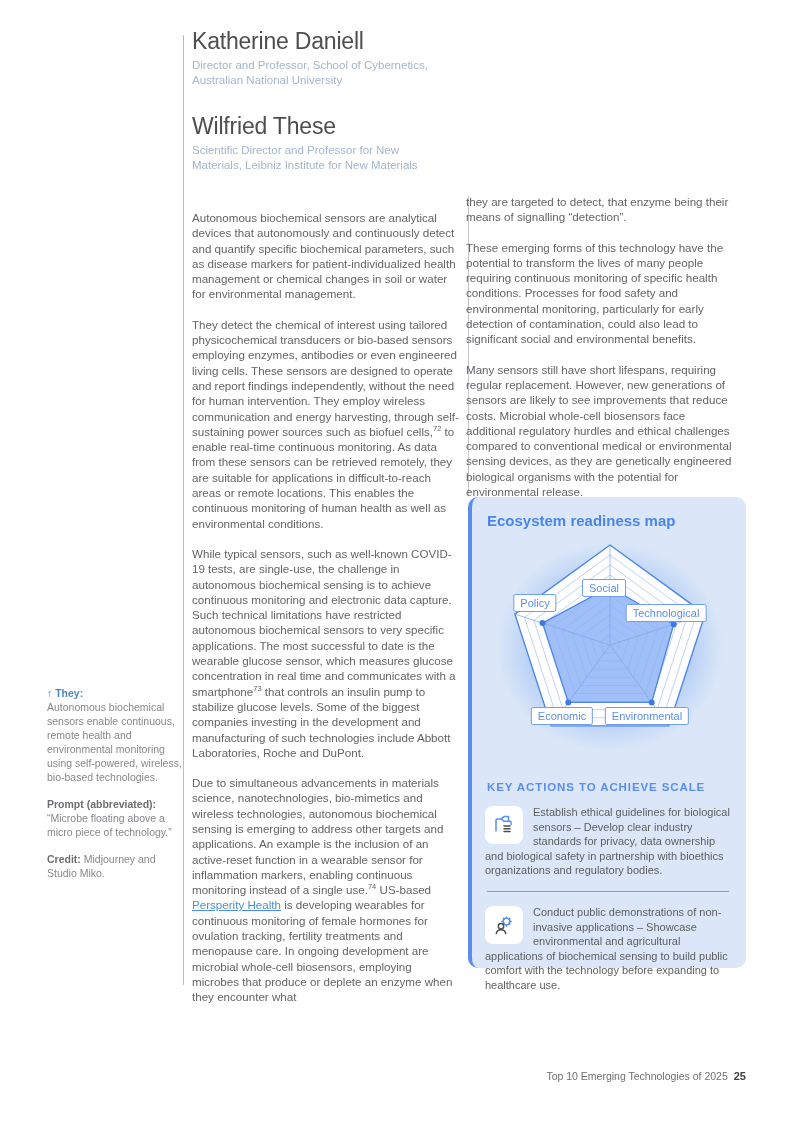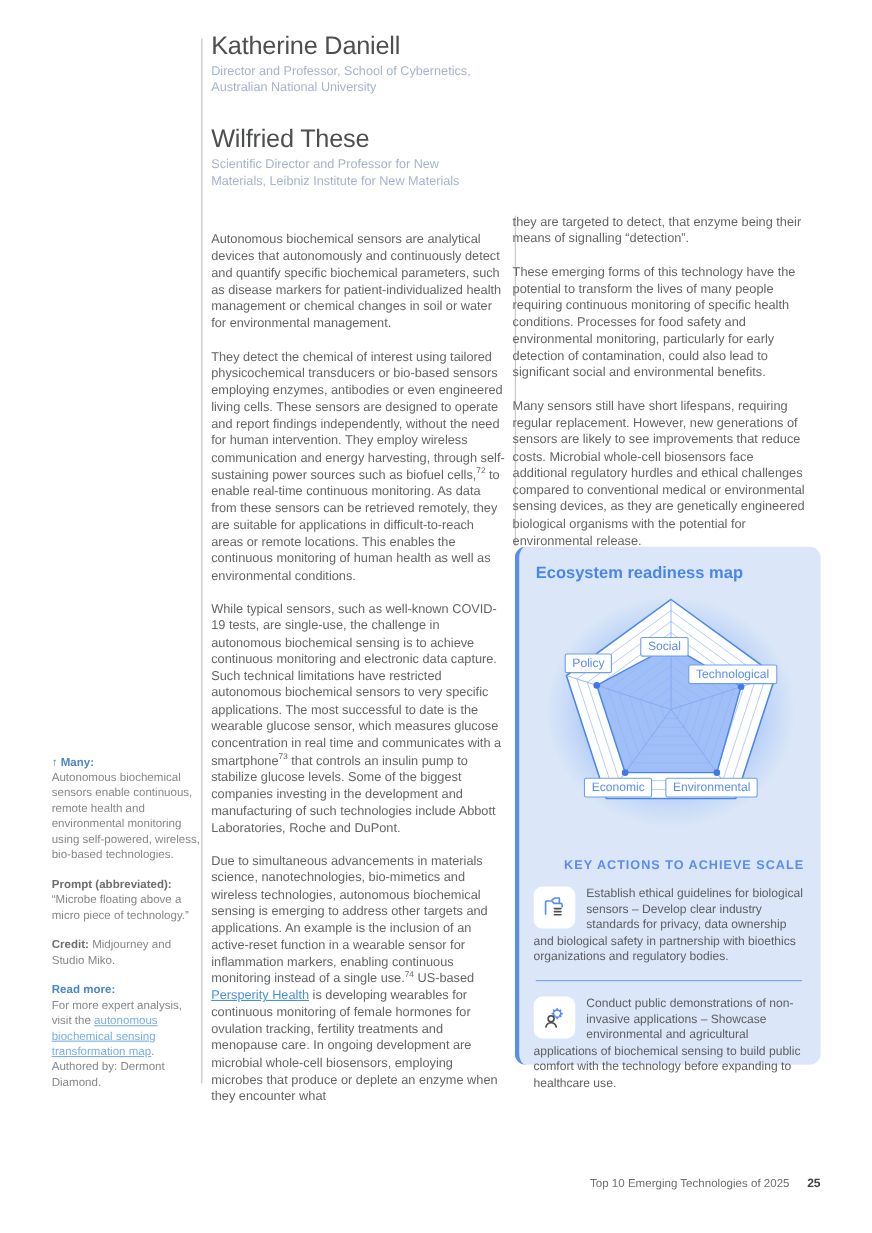--- a/index.html
+++ b/index.html
@@ -34,29 +34,29 @@
   .panel{position:absolute;left:468px;top:497px;width:278px;height:471px;box-sizing:border-box;
          background:#dbe7f8;border-radius:10px;border-left:4px solid #5b8def;padding:13px 15px 0 13px;}
   .panel-title{font-size:15px;font-weight:bold;color:#4a86e8;margin:2px 0 4px 2px;}
 
   .radar-wrap{position:relative;width:250px;height:238px;margin:0 auto;
       background:radial-gradient(ellipse 132px 122px at 125px 114px,
         rgba(128,172,246,0.75) 46%, rgba(128,172,246,0.30) 66%, rgba(219,231,248,0) 86%);}
   .radar-label{position:absolute;transform:translate(-50%,-50%);background:#ffffff;
       border:1px solid #6f9ff0;color:#5b8def;font-size:11px;padding:2px 6px;border-radius:2px;white-space:nowrap;}
 
-  .key-heading{font-size:11.5px;font-weight:bold;color:#5b8def;letter-spacing:0.9px;margin:10px 0 12px 2px;text-align:right;}
+  .key-heading{font-size:11.5px;font-weight:bold;color:#5b8def;letter-spacing:0.9px;margin:10px 0 12px 2px;}
   .key-item{font-size:11px;line-height:14.6px;color:#5d5e60;overflow:hidden;}
   .key-item .txt{margin:0;}
   .icon-box{float:left;width:38px;height:38px;background:#ffffff;border-radius:8px;margin:1px 10px 4px 0;
             display:flex;align-items:center;justify-content:center;}
   .key-divider{border:none;border-top:1px solid #6f9ff0;margin:13px 2px 13px 2px;}
 
   
-  .footer{position:absolute;right:47px;top:1070px;display:flex;align-items:baseline;gap:16px;}
+  .footer{position:absolute;right:47px;top:1070px;display:flex;align-items:baseline;gap:6px;}
   .footer-text{font-size:10.5px;color:#6d6e71;}
   .footer-page{font-size:11px;color:#414042;font-weight:bold;}
 </style>
 </head>
 <body>
 
 <div class="page">
 
   <div class="left-rule"></div>
   <div class="col-rule"></div>
@@ -67,33 +67,29 @@
       <div class="author-title">Director and Professor, School of Cybernetics, Australian National University</div>
     </div>
     <div class="author">
       <div class="author-name">Wilfried These</div>
       <div class="author-title">Scientific Director and Professor for New Materials, Leibniz Institute for New Materials</div>
     </div>
   </div>
 
   <div class="sidebar">
     <p>
-      <span class="side-label-blue">↑ Many:</span><br>
+      <span class="side-label-blue">↑ They:</span><br>
       <span>Autonomous biochemical sensors enable continuous, remote health and environmental monitoring using self-powered, wireless, bio-based technologies.</span>
     </p>
     <p>
       <span class="side-label-dark">Prompt (abbreviated):</span><br>
       <span>“Microbe floating above a micro piece of technology.”</span>
     </p>
     <p>
       <span class="side-label-dark">Credit:</span><span> Midjourney and Studio Miko.</span>
-    </p>
-    <p>
-      <span class="side-label-blue">Read more:</span><br>
-      <span><span>For more expert analysis, visit the </span><a class="inline-link" href="#">autonomous biochemical sensing transformation map</a><span>. Authored by: Dermont Diamond.</span></span>
     </p>
   </div>
 
   <div class="col col1">
     <p><span>Autonomous biochemical sensors are analytical devices that autonomously and continuously detect and quantify specific biochemical parameters, such as disease markers for patient-individualized health management or chemical changes in soil or water for environmental management.</span></p>
     <p><span>They detect the chemical of interest using tailored physicochemical transducers or bio-based sensors employing enzymes, antibodies or even engineered living cells. These sensors are designed to operate and report findings independently, without the need for human intervention. They employ wireless communication and energy harvesting, through self-sustaining power sources such as biofuel cells,</span><sup>72</sup><span> to enable real-time continuous monitoring. As data from these sensors can be retrieved remotely, they are suitable for applications in difficult-to-reach areas or remote locations. This enables the continuous monitoring of human health as well as environmental conditions.</span></p>
     <p><span>While typical sensors, such as well-known COVID-19 tests, are single-use, the challenge in autonomous biochemical sensing is to achieve continuous monitoring and electronic data capture. Such technical limitations have restricted autonomous biochemical sensors to very specific applications. The most successful to date is the wearable glucose sensor, which measures glucose concentration in real time and communicates with a smartphone</span><sup>73</sup><span> that controls an insulin pump to stabilize glucose levels. Some of the biggest companies investing in the development and manufacturing of such technologies include Abbott Laboratories, Roche and DuPont.</span></p>
     <p><span>Due to simultaneous advancements in materials science, nanotechnologies, bio-mimetics and wireless technologies, autonomous biochemical sensing is emerging to address other targets and applications. An example is the inclusion of an active-reset function in a wearable sensor for inflammation markers, enabling continuous monitoring instead of a single use.</span><sup>74</sup><span> US-based </span><a class="inline-link" href="#">Persperity Health</a><span> is developing wearables for continuous monitoring of female hormones for ovulation tracking, fertility treatments and menopause care. In ongoing development are microbial whole-cell biosensors, employing microbes that produce or deplete an enzyme when they encounter what</span></p>
   </div>
 

